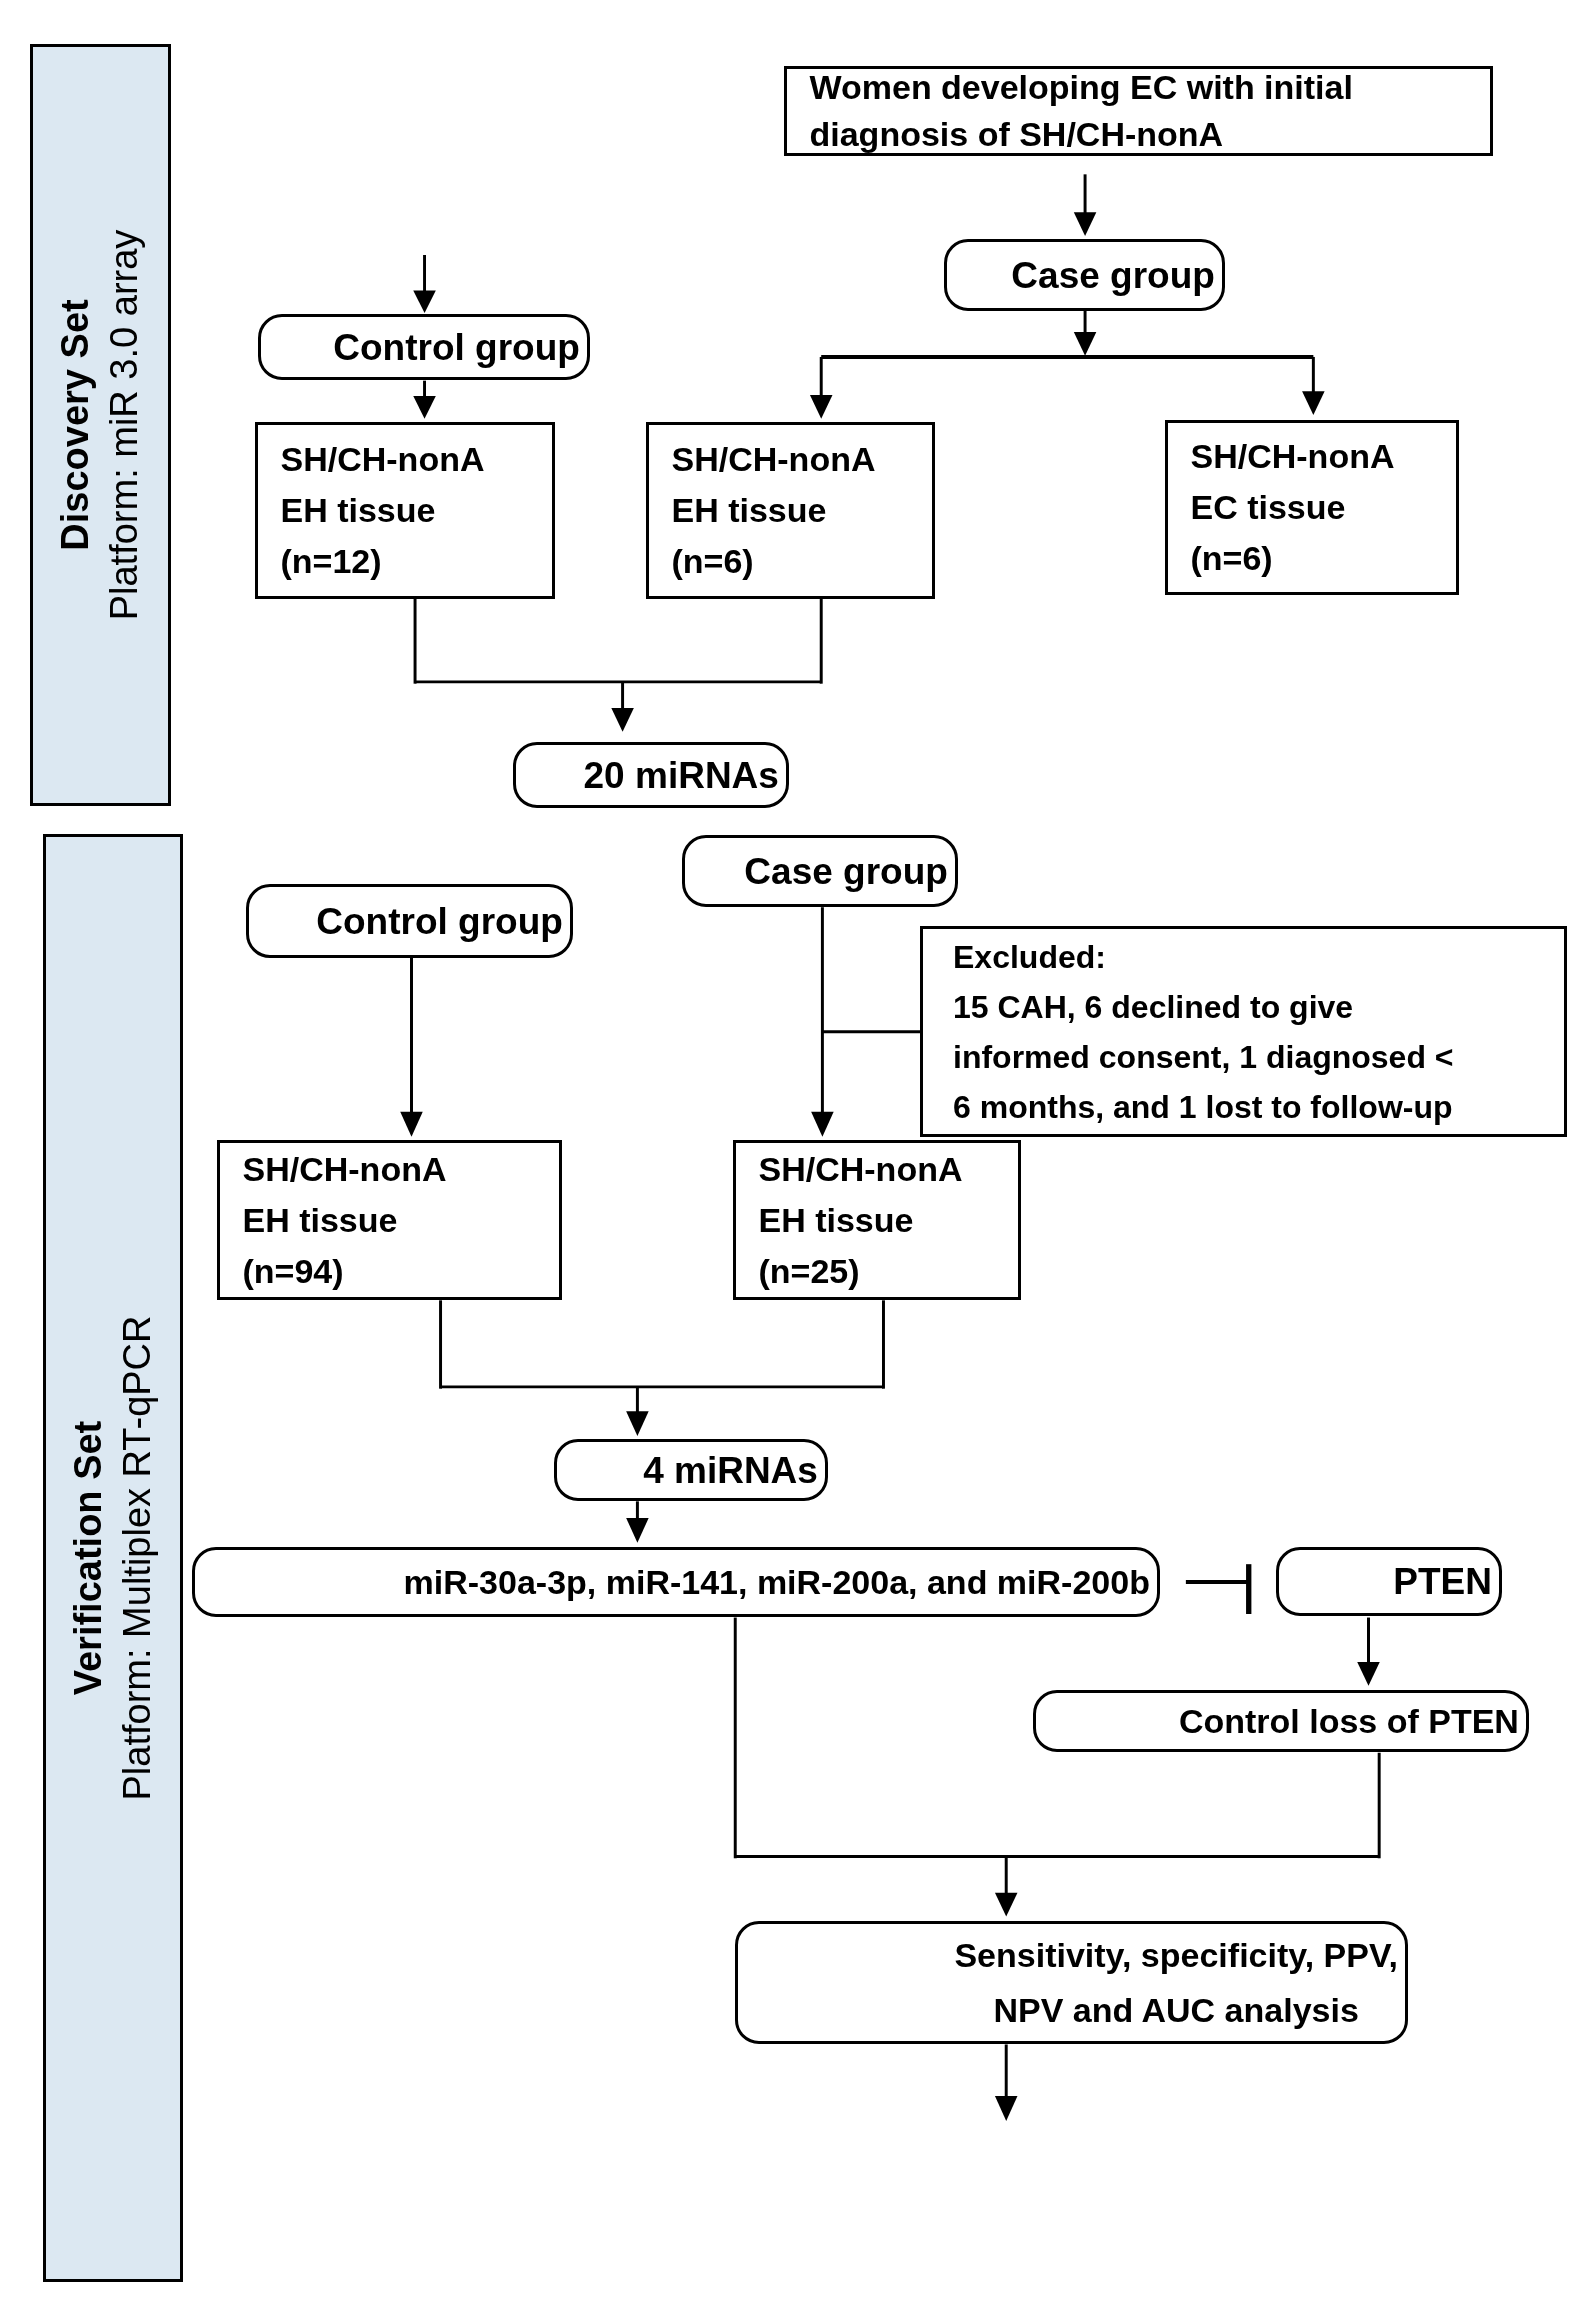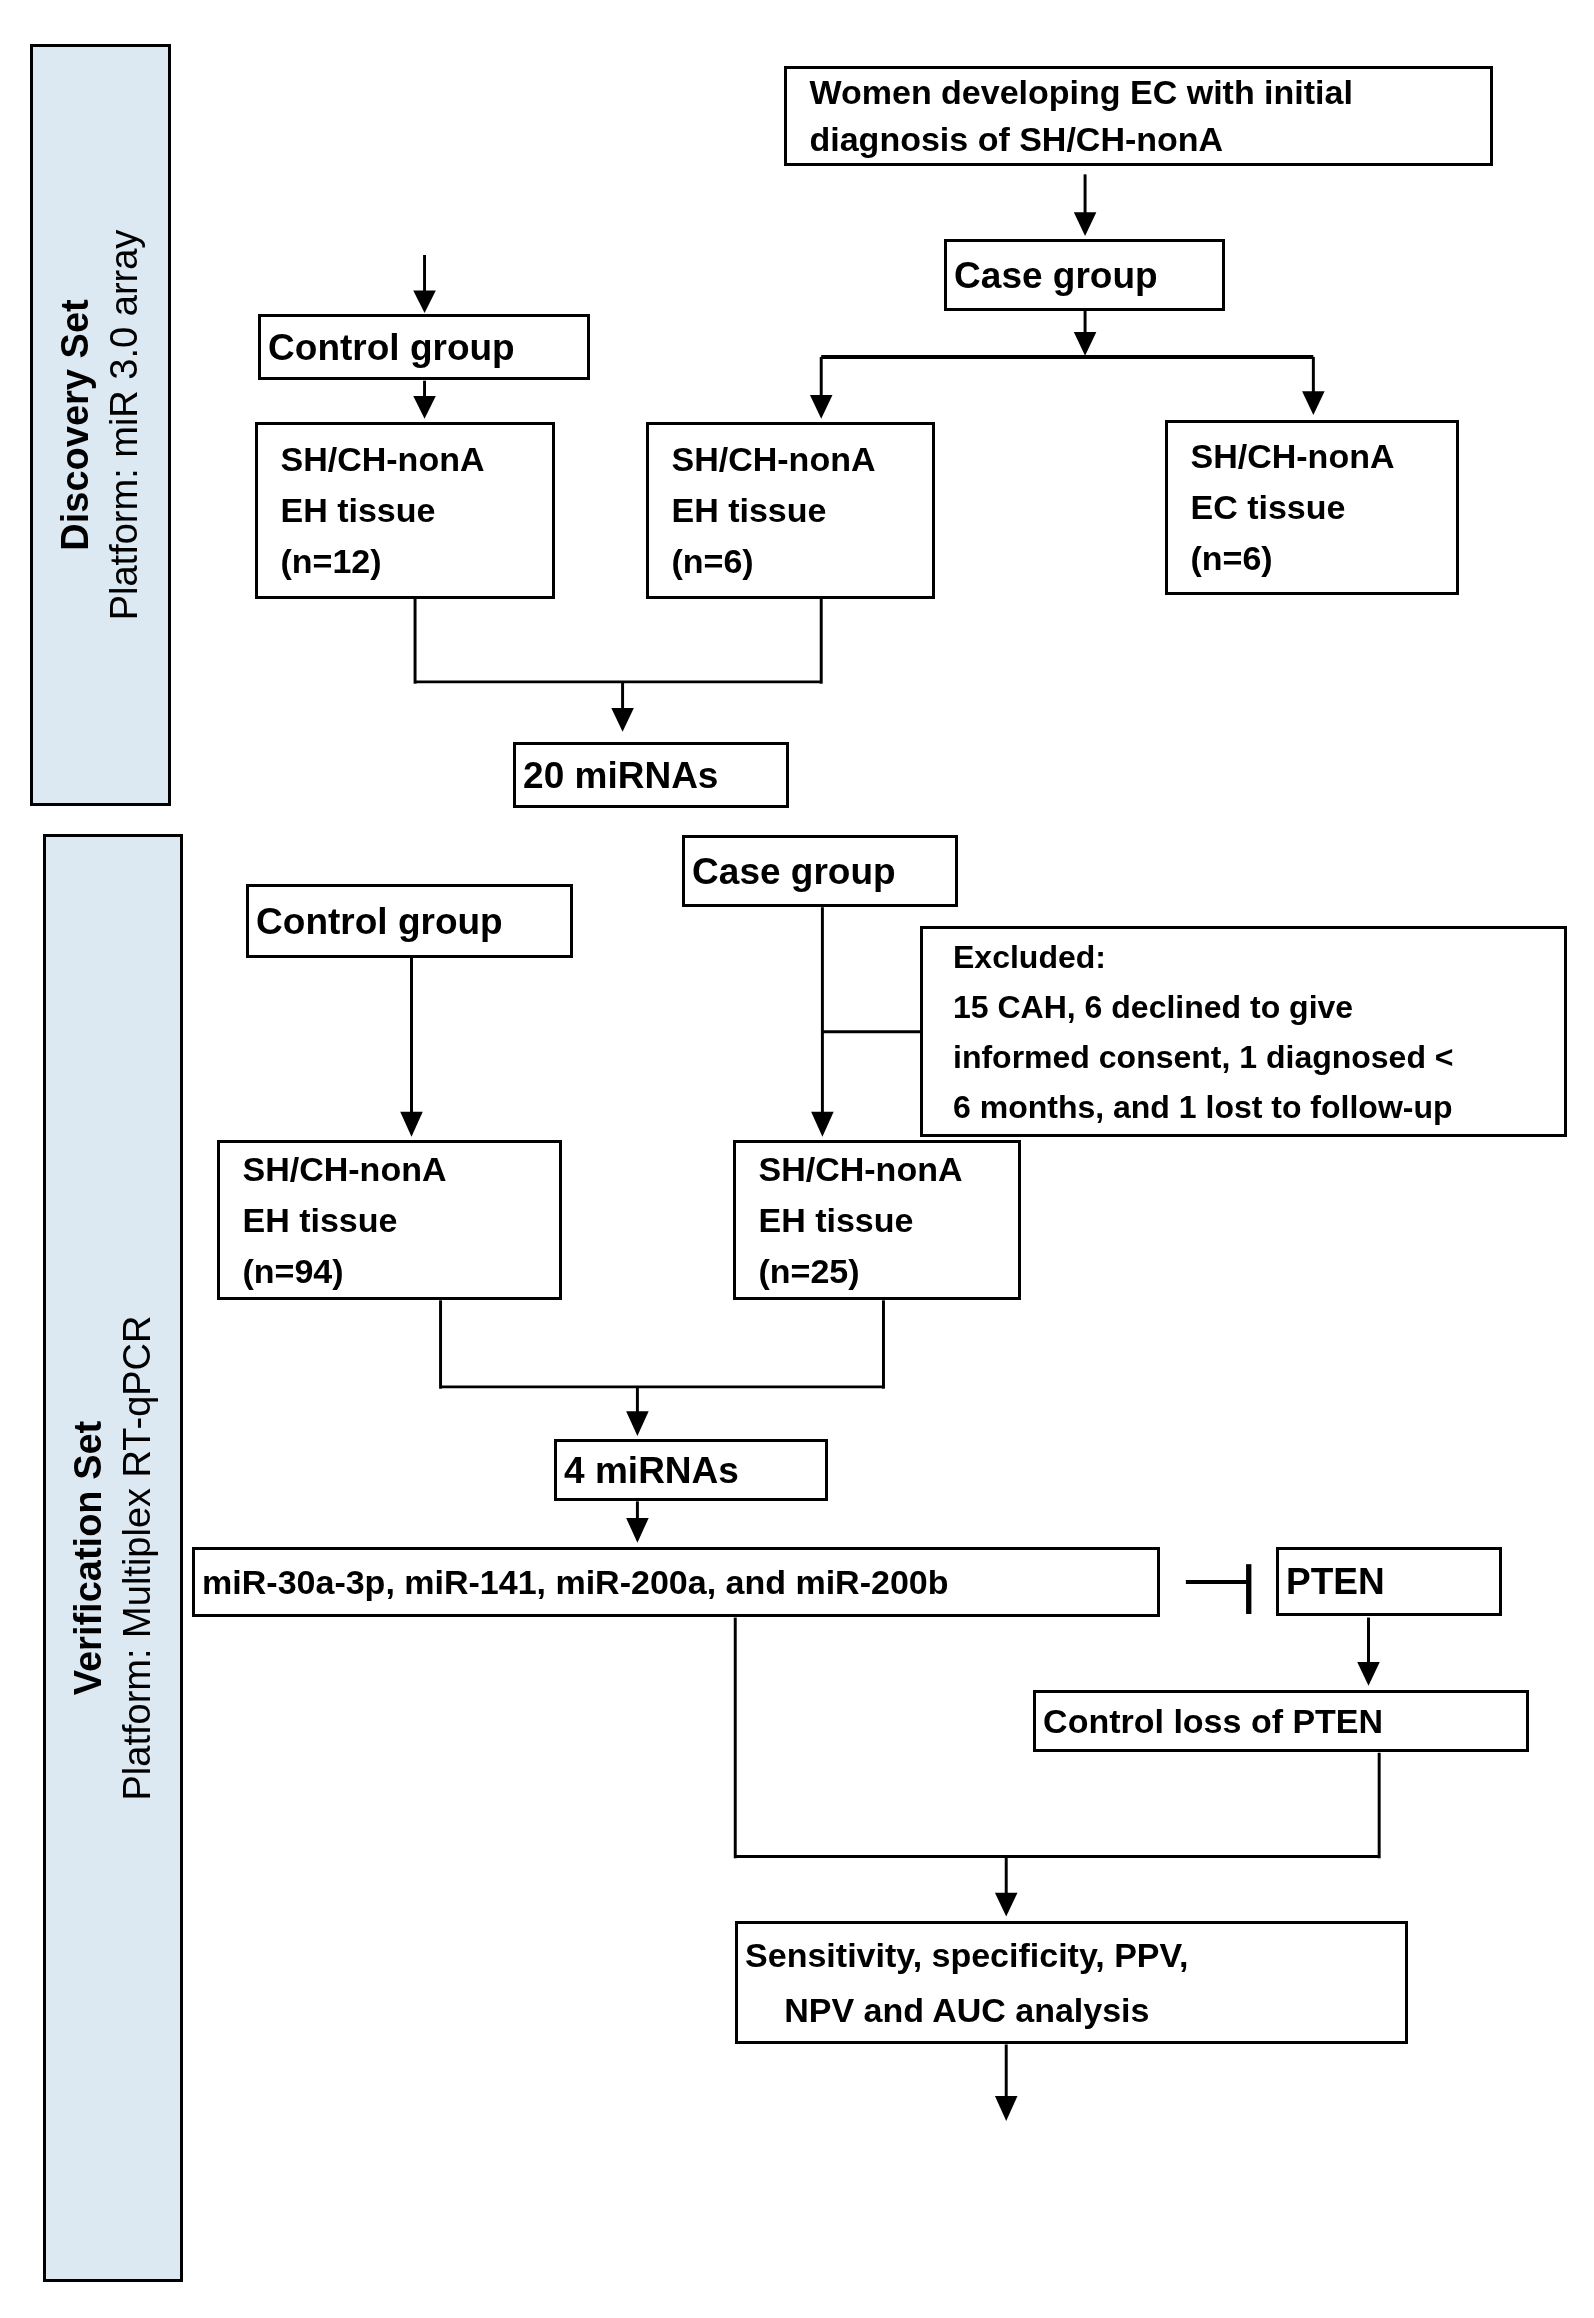--- a/index.html
+++ b/index.html
@@ -23,21 +23,21 @@
     background:#ffffff;
     display:flex;
     flex-direction:column;
     justify-content:center;
     font-weight:700;
     font-size:34px;
     line-height:51px;
   }
   .box .lbl{white-space:pre-line;display:block;}
   .box.left{align-items:flex-start;text-align:left;padding-left:22.5px;padding-right:10.7px;}
-  .box.center{align-items:flex-start;text-align:center;padding:0 7.1px;}
+  .box.center{align-items:flex-end;text-align:center;padding:0 7.1px;border-radius:24px;}
   .box.single{font-size:37px;}
   .box.excluded{font-size:32px;line-height:50px;padding-left:30px;}
   .box.analysis{line-height:55px;margin-left:21px;}
   .box.conclusion{line-height:53px;}
   .sidebar{
     position:absolute;
     box-sizing:border-box;
     border:3px solid #000000;
     display:flex;
     align-items:center;
@@ -136,21 +136,21 @@
   </div>
 
   <div class="sidebar" style="left:43px;top:834px;width:140px;height:1448px;background:#dce8f2;">
     <div class="rot">
       <span class="t1">Verification Set</span>
       <span class="t2">Platform: Multiplex RT-qPCR</span>
     </div>
   </div>
 
 
-  <div class="box left" style="left:784px;top:66px;width:709px;height:100px;line-height:47px;">
+  <div class="box left" style="left:784px;top:66px;width:709px;height:90px;line-height:47px;">
     <span class="lbl">Women developing EC with initial
 diagnosis of SH/CH-nonA</span>
   </div>
 
   <div class="box center single" style="left:258px;top:314px;width:332px;height:66px;">
     <span class="lbl">Control group</span>
   </div>
 
   <div class="box center single" style="left:944px;top:239px;width:281px;height:72px;">
     <span class="lbl">Case group</span>

